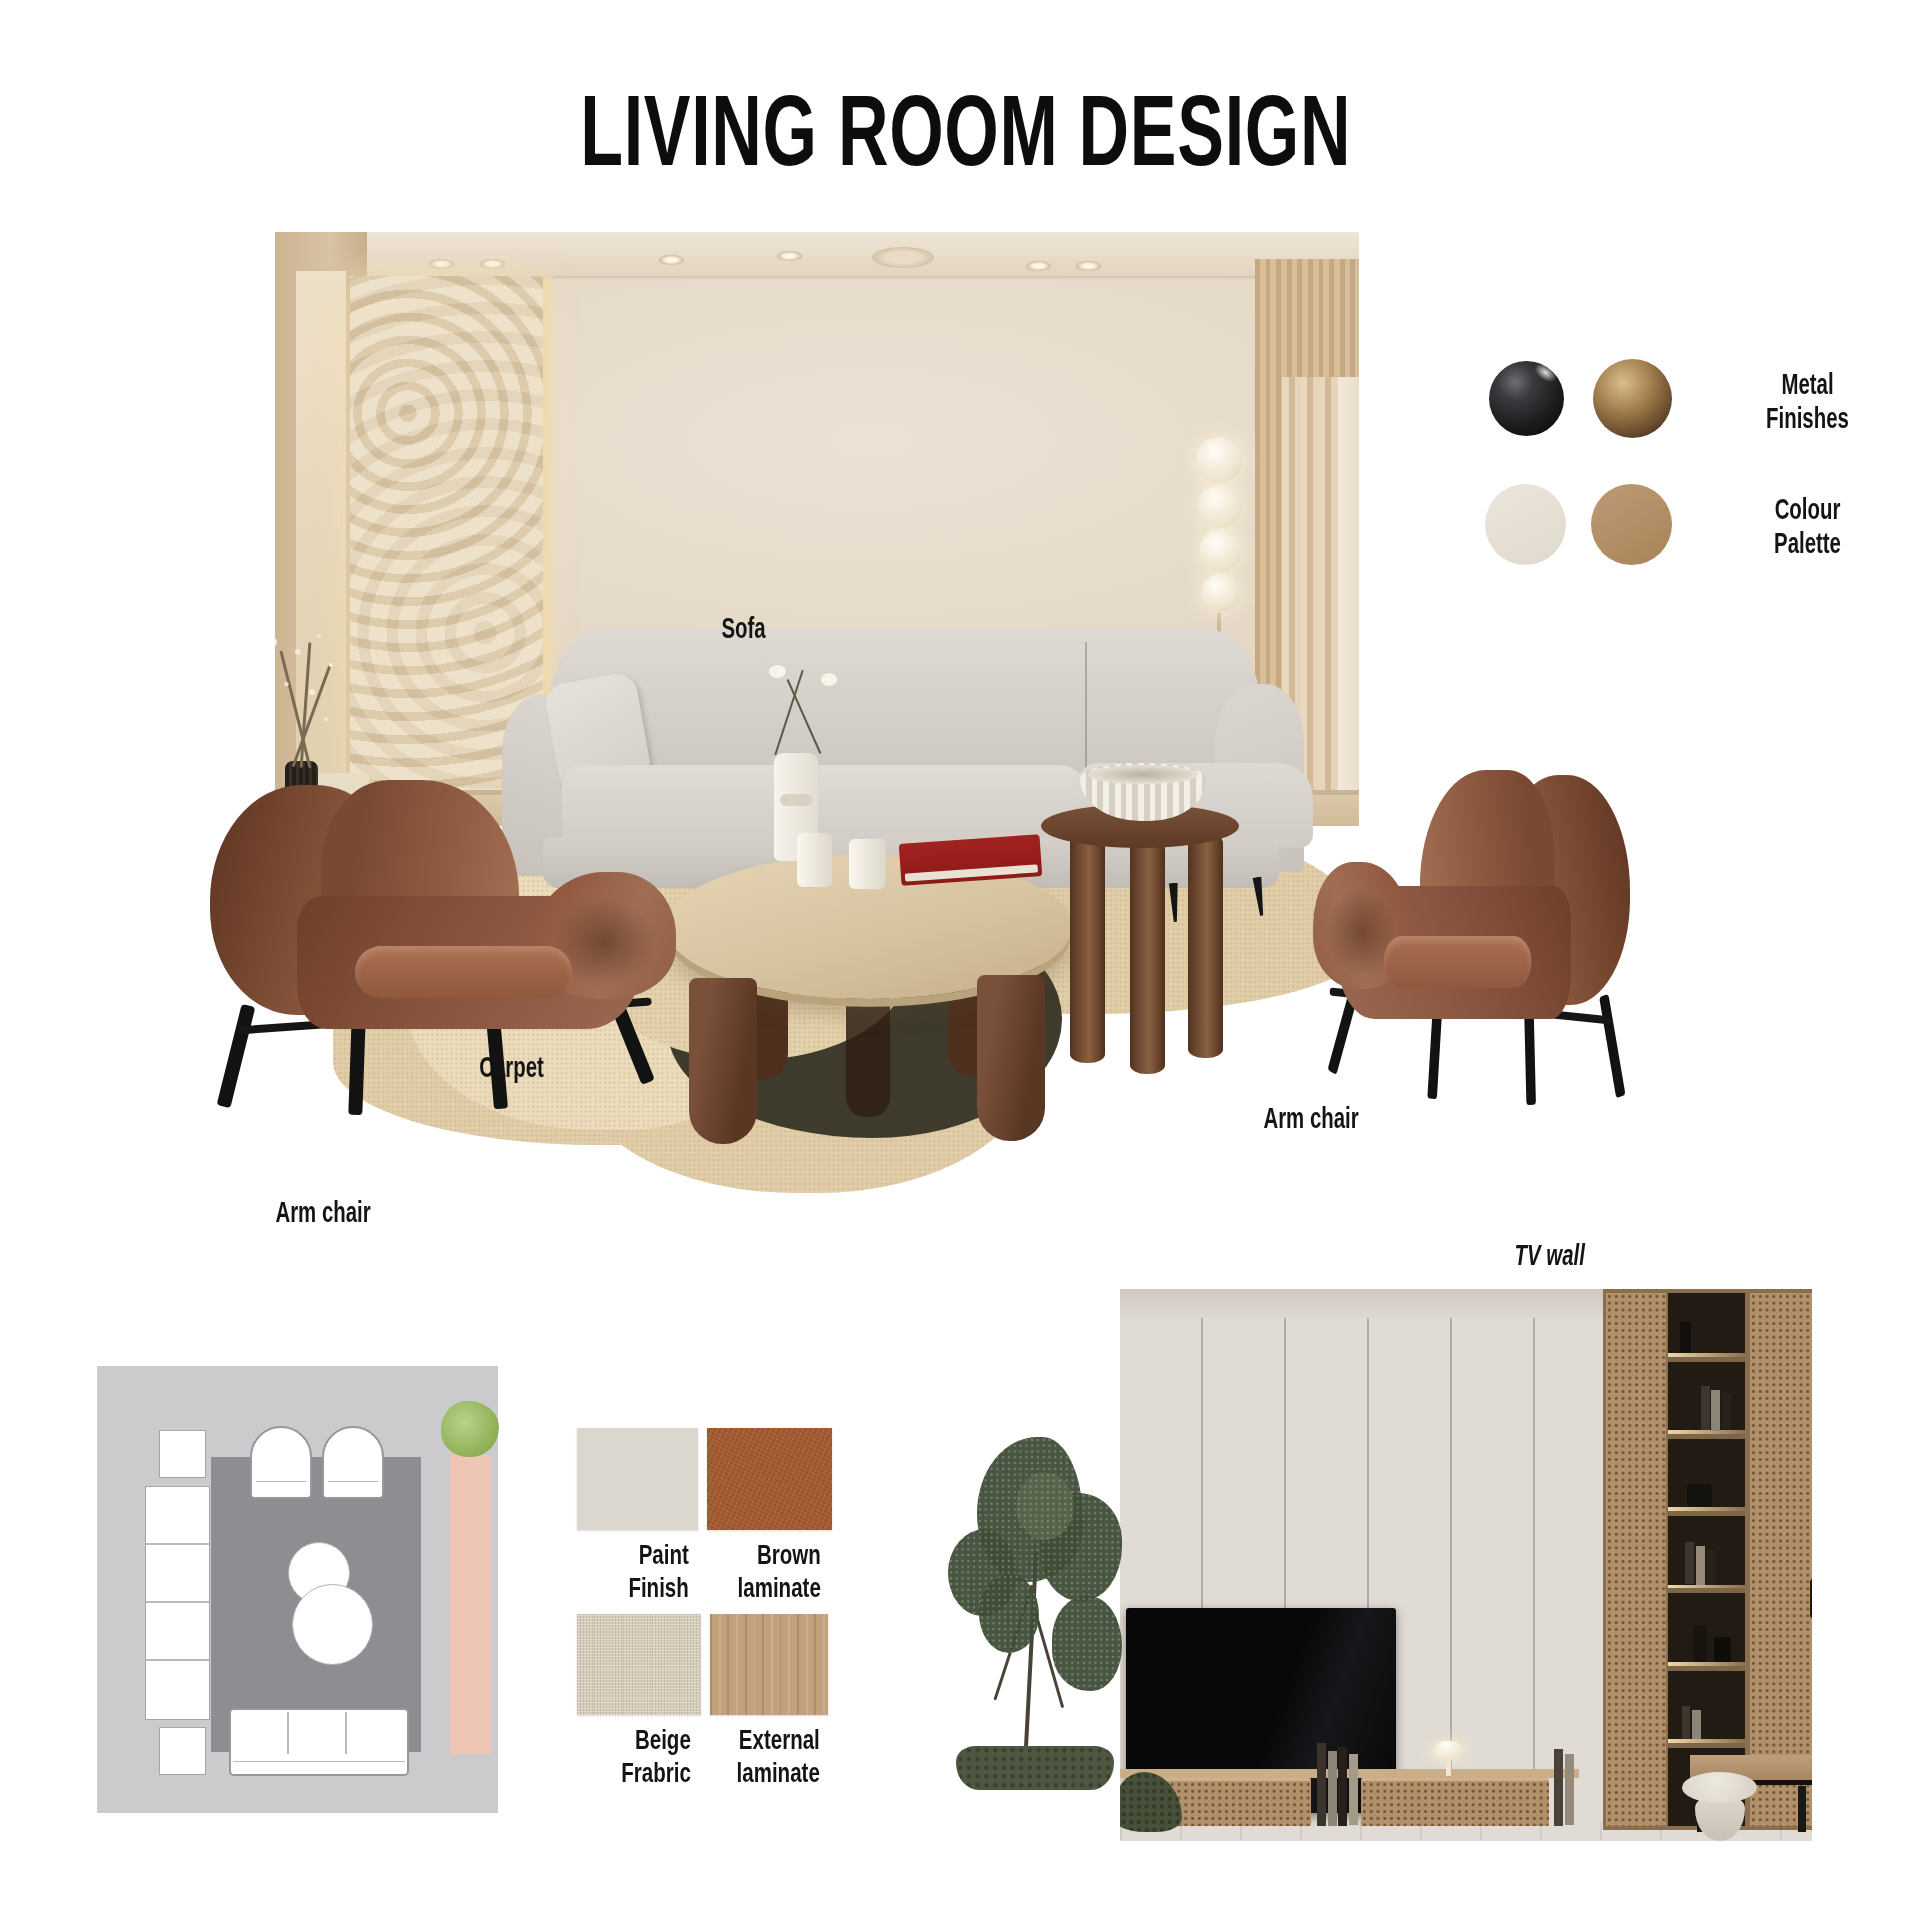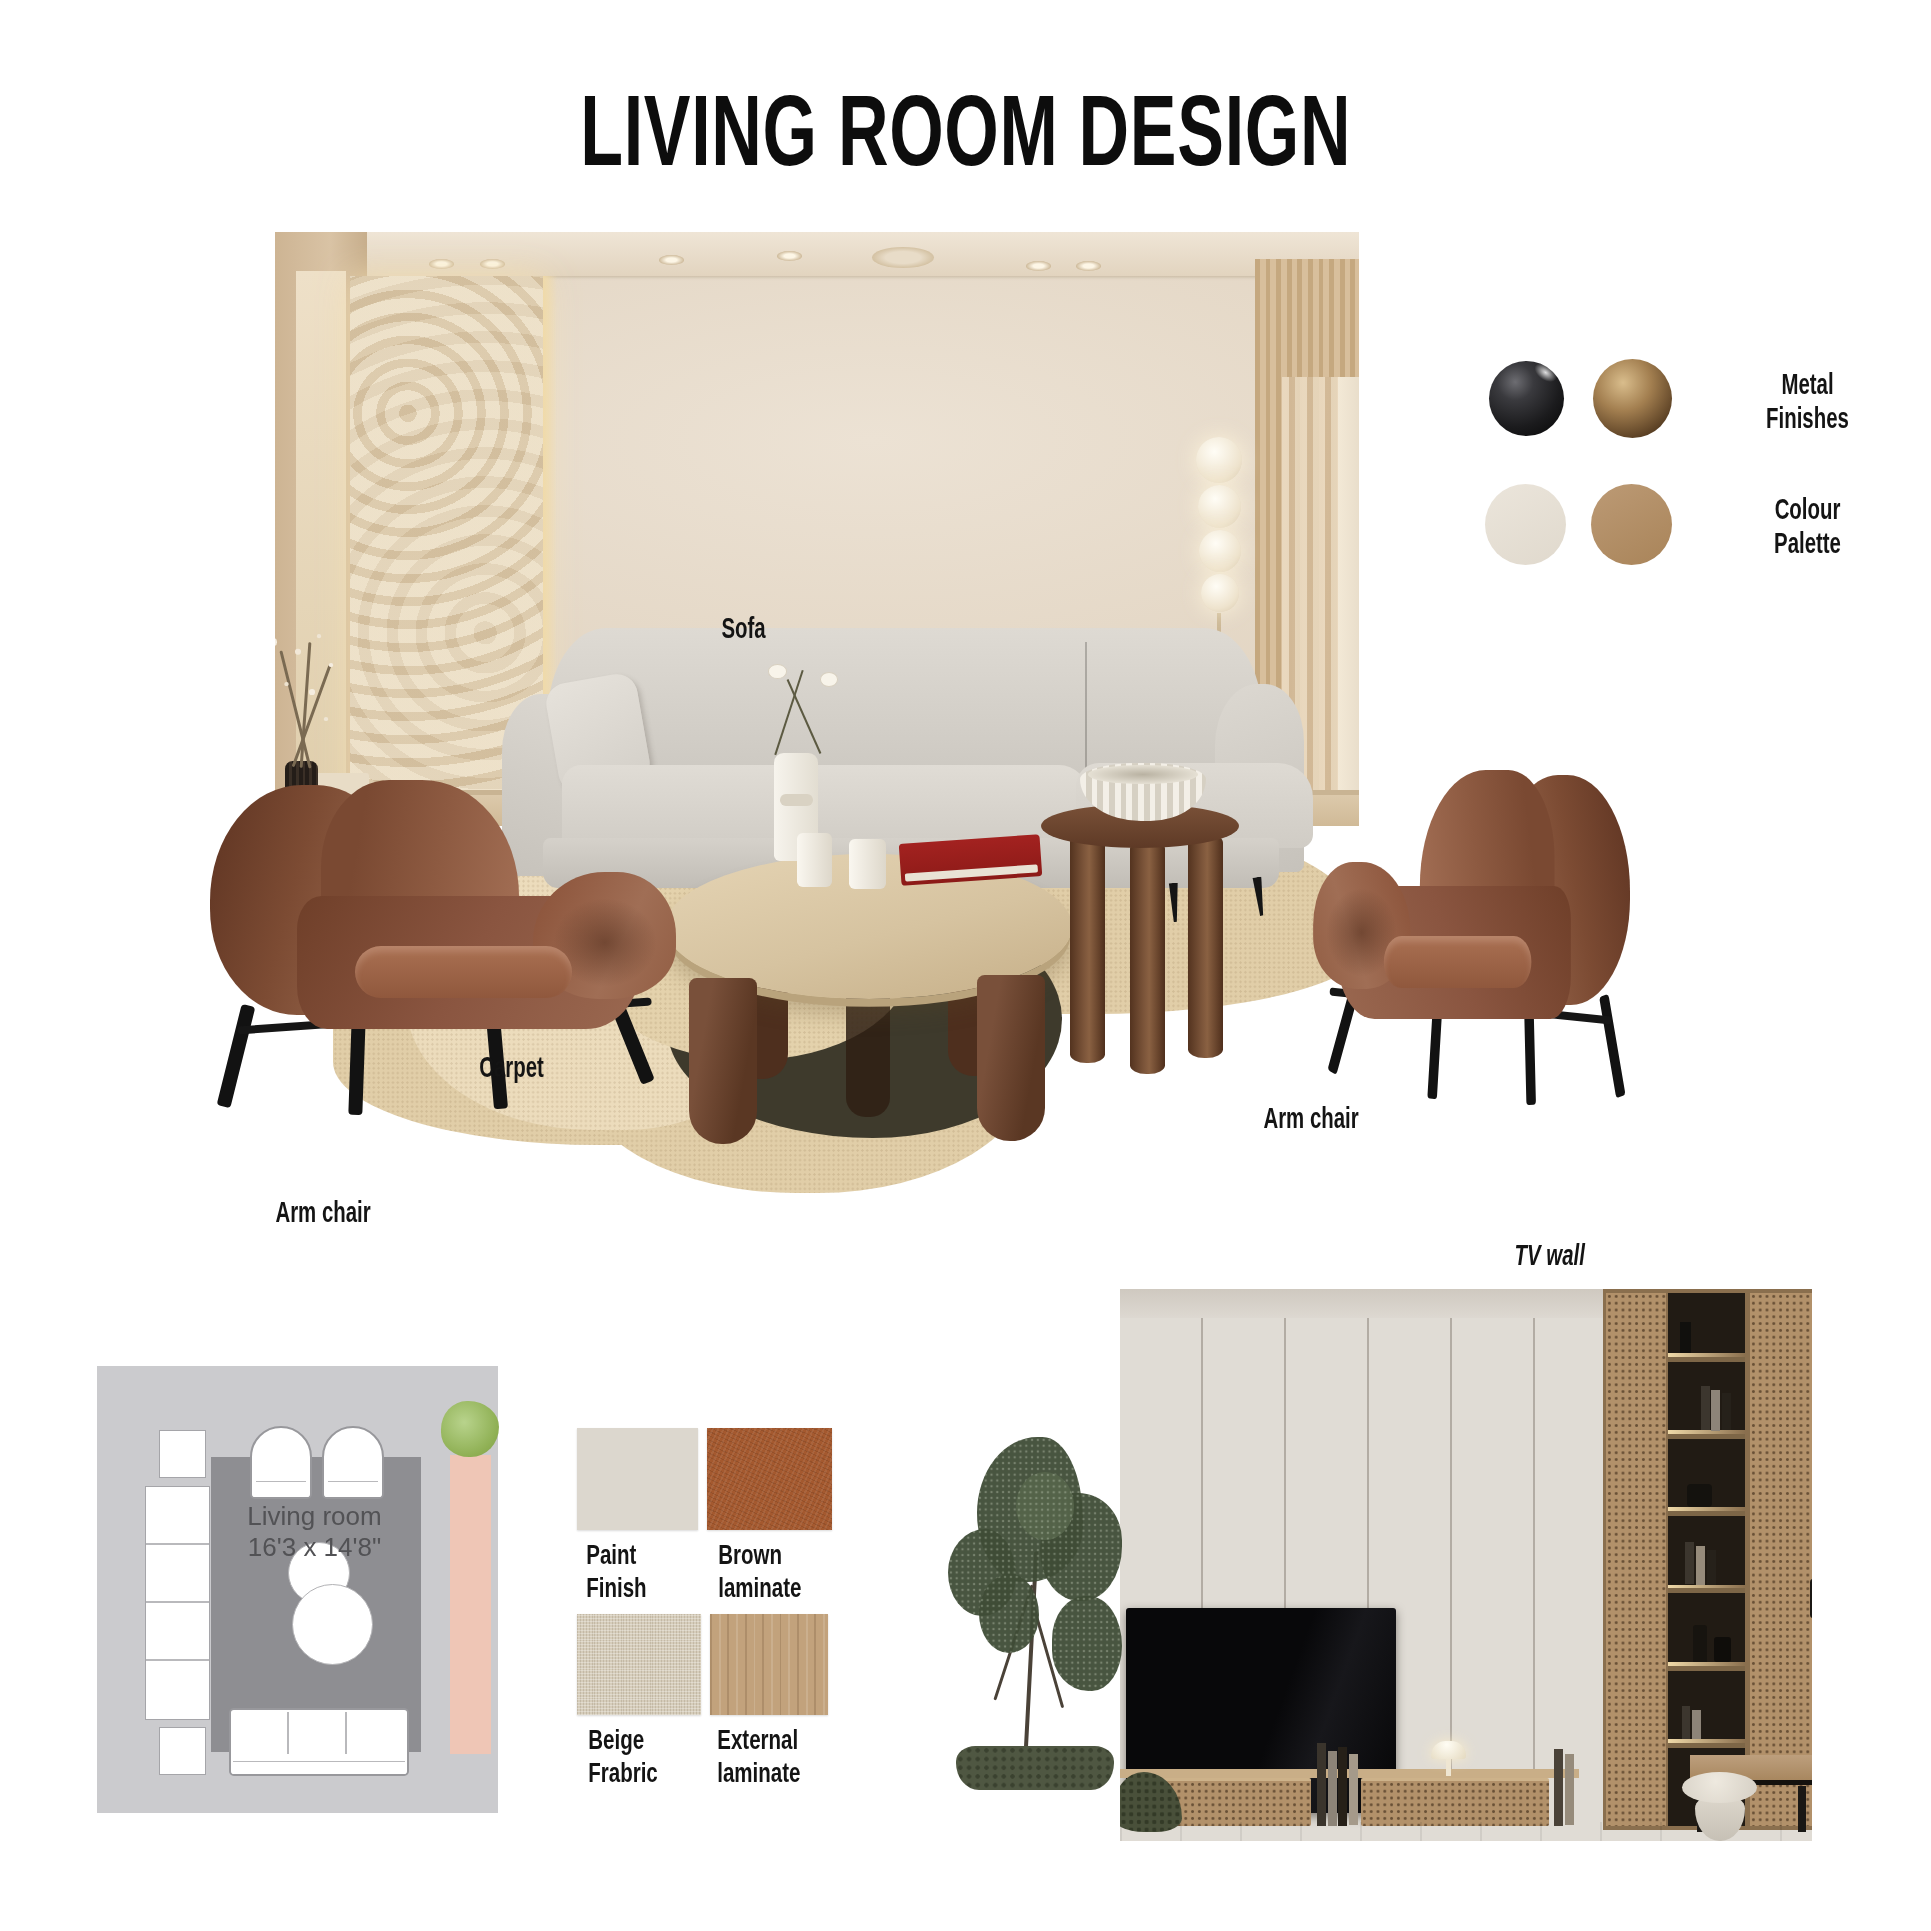--- a/index.html
+++ b/index.html
@@ -5,21 +5,21 @@
   html,body{margin:0;padding:0;background:#fff;}
   body{width:1931px;height:1931px;position:relative;overflow:hidden;
        font-family:"Liberation Sans",sans-serif;color:#161616;}
   .abs{position:absolute;}
   
   .title{left:0;top:73px;width:1931px;text-align:center;font-size:100px;font-weight:700;
          letter-spacing:1px;color:#0d0d0d;white-space:nowrap;}
   .cond{display:inline-block;transform:scaleX(.70);transform-origin:50% 50%;}
   .lbl{font-weight:700;font-size:30px;color:#141414;text-align:center;white-space:nowrap;line-height:34px;}
   .lbl .cond{transform:scaleX(.68);}
-  .mat-lbl{font-weight:700;font-size:27px;color:#141414;text-align:left;line-height:33px;white-space:nowrap;}
+  .mat-lbl{font-weight:700;font-size:27px;color:#141414;text-align:right;line-height:33px;white-space:nowrap;}
   .mat-lbl .cond{transform:scaleX(.76);}
   
   .room{left:275px;top:232px;width:1084px;height:594px;overflow:hidden;
         background:radial-gradient(120% 85% at 55% 35%,#ece2d4 0%,#e3d6c4 55%,#d9c6ae 100%);}
   .room .ceiling{left:0;top:0;width:1084px;height:44px;
         background:linear-gradient(#efe5d6,#e2d4bf);box-shadow:0 1.9px 2.9px rgba(120,95,60,.25);}
   .spot{width:25px;height:9.7px;border-radius:50%;background:radial-gradient(#fdf6e6 30%,#c9b493 75%);}
   .bigspot{width:62px;height:21px;border-radius:50%;background:radial-gradient(#e8dcc8 40%,#cdb997 80%);}
   .room .doorway{left:0;top:0;width:92px;height:594px;background:linear-gradient(90deg,#cdb493,#d9c3a5 60%,#c7ae8c);}
   .room .doorlight{left:21px;top:39px;width:50px;height:512px;background:linear-gradient(#eee0c8,#e0cfae);}
@@ -345,24 +345,20 @@
   <div class="abs plan-chair" style="left:225px;top:60px;"></div>
   <div class="abs plan-sofa">
     <span class="v1" style="left:56px;"></span>
     <span class="v2" style="left:114px;"></span>
     <span class="backln"></span>
   </div>
   <div class="abs plan-circle" style="left:191px;top:176px;width:60px;height:60px;"></div>
   <div class="abs plan-circle" style="left:195px;top:218px;width:79px;height:79px;"></div>
   <div class="abs plan-pink"></div>
   <div class="abs plan-tree" style="left:344px;top:35px;width:58px;height:56px;"></div>
-  <div class="abs plan-text" style="left:92px;top:135px;width:251px;">
-    <div>Living room</div>
-    <div>16'3 x 14'8"</div>
-  </div>
 </div>
 
 <div class="abs swatch" style="left: 577px; top: 1428px; width: 121px; height: 102px; background-color: rgb(220, 215, 206);"></div>
 <div class="abs swatch tex-brown" style="left: 707px; top: 1428px; width: 125px; height: 102px; background-color: rgb(164, 89, 47);"></div>
 <div class="abs swatch tex-weave" style="left: 577px; top: 1614px; width: 124px; height: 101px; background-color: rgb(214, 205, 187);"></div>
 <div class="abs swatch tex-wood" style="left: 710px; top: 1614px; width: 118px; height: 101px; background-color: rgb(194, 162, 124);"></div>
 <div class="abs mat-lbl" style="left:570px;top:1539px;width:135px;">
   <span class="cond" style="display:block;">Paint</span>
   <span class="cond" style="display:block;">Finish</span>
 </div>

